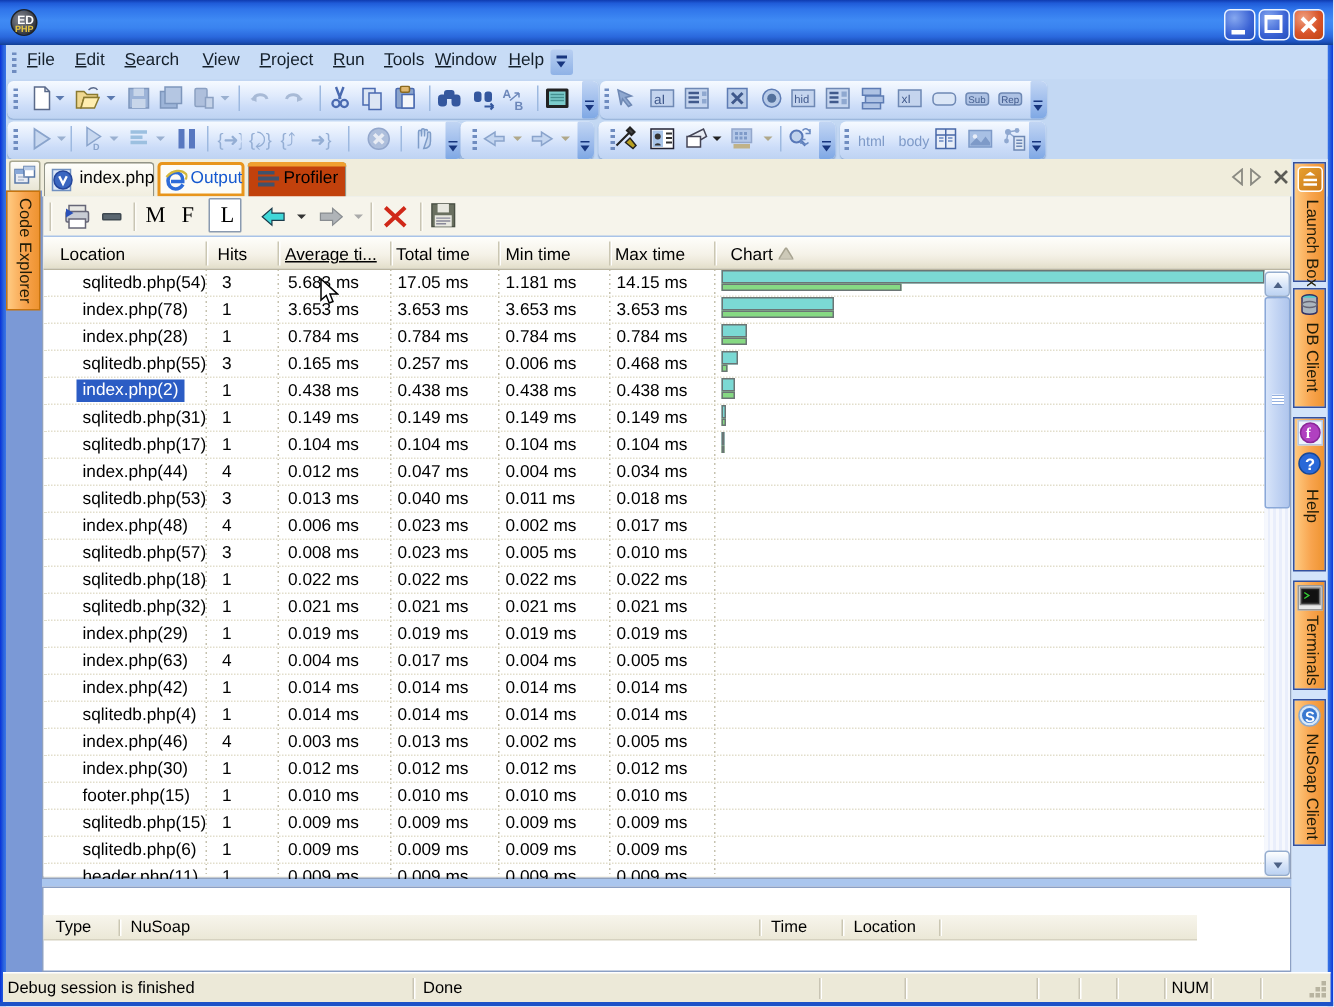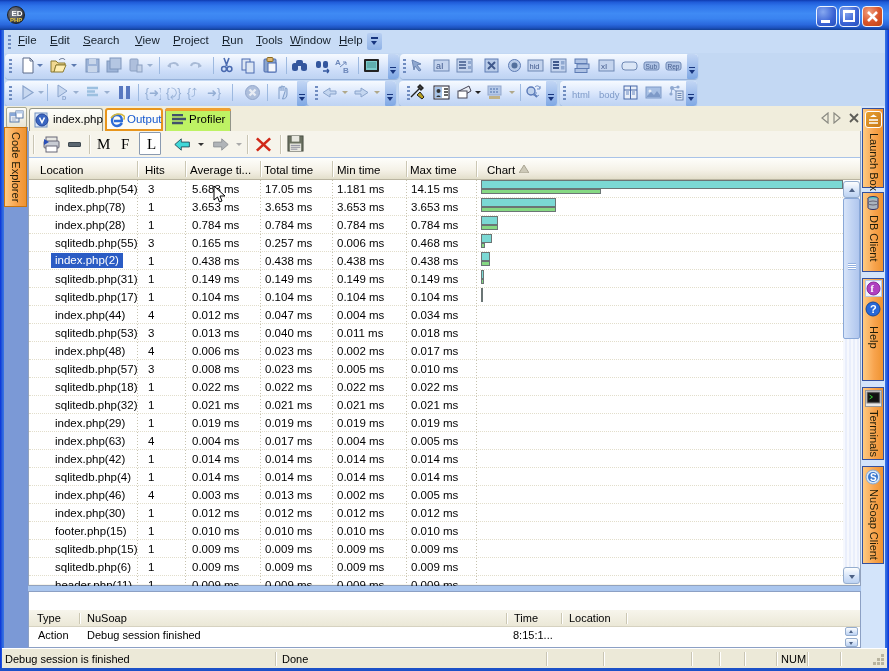--- a/index.html
+++ b/index.html
@@ -91,21 +91,21 @@
   background:linear-gradient(90deg,#ffcb82,#f8a44e 55%,#ee9330);
   border:1px solid #33509e; }
 .rtab span { position:absolute; left:5px; writing-mode:vertical-rl; font-size:11px;
   color:#201c08; white-space:nowrap; }
 .ribox { position:absolute; left:2px; width:17px; height:17px; }
 #splitter { left:28px; top:586px; width:833px; height:5px; background:#aac6ee; }
 #log { left:28px; top:591px; width:833px; height:57px; background:#fff; border:1px solid #8ca0c4; }
 #logbar { position:absolute; left:0; top:0; width:831px; height:16px;
   background:linear-gradient(180deg,#eaf2fd 0%,#d3e3fa 50%,#c3d8f6 100%); border-bottom:1px solid #8ba6cf;
   font-size:11px; color:#1c2840; }
-#loghead { position:absolute; left:0; top:18px; width:831px; height:17px;
+#loghead { position:absolute; left:0; top:18px; width:769px; height:17px;
   background:linear-gradient(180deg,#f7f5ec,#ebe8d7); border-bottom:1px solid #d6d2c0;
   font-size:11px; color:#000; }
 .lsep { position:absolute; top:3px; width:1px; height:11px; background:#cbc7b3; box-shadow:1px 0 0 #fff; }
 #logrow { position:absolute; left:0; top:35px; width:831px; height:16px; font-size:11px; color:#000; }
 #status { left:2px; top:648px; width:885px; height:20px; background:#ece9d8;
   border-top:1px solid #fff; font-size:11px; color:#000; }
 .scell { position:absolute; top:3px; height:14px; width:1px; background:#c9c5b4; box-shadow:1px 0 0 #fff; }
 </style>
 </head>
 <body>
@@ -404,21 +404,21 @@
         </svg>
       <span style="position:absolute; left:23px; top:4px;">index.php</span>
     </div>
     <div class="tab" style="left:101px; width:58px; border:2px solid #e8951c; background:#fdfcf7;">
       <svg style="position:absolute;left:2px;top:2px;" width="16" height="16" viewBox="0 0 16 16">
           <path d="M13 11c-1.5 2.2-3 3-5 3-2.8 0-5-2.4-5-5.5S5.2 3 8 3c2.7 0 4.8 2 4.8 5v1H5" fill="none" stroke="#2e6cd8" stroke-width="2.4"></path>
           <path d="M2 6C6 1 12 1 15 4c.8 1 .8 2.5-.5 3.5" fill="none" stroke="#d4b83c" stroke-width="1.6"></path>
         </svg>
       <span style="position:absolute; left:20px; top:3px; color:#1558cf;">Output</span>
     </div>
-    <div class="tab" style="left:161px; width:66px; height:24px; background:#bef264; border-color:#929488;">
+    <div class="tab" style="left:161px; width:66px; height:24px; background:#c2410c; border-color:#929488;">
       <div style="position:absolute;left:-1px;top:-1px;right:-1px;height:3px;background:#f0a030;border-radius:3px 3px 0 0;"></div>
       <svg style="position:absolute;left:6px;top:5px;" width="14" height="13" viewBox="0 0 14 13">
           <path d="M0 1h11M0 5h14M0 9h11" stroke="#41526b" stroke-width="2.6"></path>
         </svg>
       <span style="position:absolute; left:23px; top:4px;">Profiler</span>
     </div>
     <svg style="position:absolute;left:816px;top:6px;" width="42" height="12" viewBox="0 0 42 12">
         <path d="M8 1v10L2 6z" fill="none" stroke="#8a8a82" stroke-width="1.2"></path>
         <path d="M14 1v10l6-5z" fill="none" stroke="#8a8a82" stroke-width="1.2"></path>
         <path d="M30 2l8 8m0-8l-8 8" stroke="#5c5c56" stroke-width="1.8"></path>
@@ -474,21 +474,21 @@
           <rect x="5" y="1" width="8" height="6" fill="#e8e8e0"></rect>
           <rect x="3" y="9" width="12" height="8" fill="#e8e8e0"></rect>
           <path d="M4 11h10M4 13h10M4 15h7" stroke="#889"></path>
         </svg>
     </div>
     <div style="position:absolute;left:0;top:26px;width:831px;height:1px;background:#a9c3e8;"></div>
     <div id="grid">
       <div id="ghead">
         <span style="position:absolute; left:11px; top:6px;">Location</span>
         <span style="position:absolute; left:116px; top:6px;">Hits</span>
-        <span style="position:absolute; left:161px; top:6px;">Average ti...</span>
+        <span style="position:absolute; left:161px; top:6px;text-decoration:underline;">Average ti...</span>
         <span style="position:absolute; left:235px; top:6px;">Total time</span>
         <span style="position:absolute; left:308px; top:6px;">Min time</span>
         <span style="position:absolute; left:381px; top:6px;">Max time</span>
         <span style="position:absolute; left:458px; top:6px;">Chart</span>
         <svg style="position:absolute;left:490px;top:7px;" width="10" height="8" viewBox="0 0 10 8">
             <path d="M5 0L10 8H0z" fill="#cdc9b8" stroke="#a8a492"></path>
           </svg>
         <div class="hsep" style="left:108px"></div>
         <div class="hsep" style="left:156px"></div>
         <div class="hsep" style="left:231px"></div>
@@ -724,31 +724,20 @@
   <div id="log" class="abs">
     <div id="loghead">
       <span style="position:absolute; left:8px; top:2px;">Type</span>
       <span style="position:absolute; left:58px; top:2px;">NuSoap</span>
       <span style="position:absolute; left:485px; top:2px;">Time</span>
       <span style="position:absolute; left:540px; top:2px;">Location</span>
       <div class="lsep" style="left:50px"></div>
       <div class="lsep" style="left:477px"></div>
       <div class="lsep" style="left:532px"></div>
       <div class="lsep" style="left:597px"></div>
-    </div>
-    <div id="logrow">
-      <span style="position:absolute; left:9px; top:2px;">Action</span>
-      <span style="position:absolute; left:58px; top:2px;">Debug session finished</span>
-      <span style="position:absolute; left:484px; top:2px;">8:15:1...</span>
-      <div class="sbtn" style="left:816px;top:0px;width:13px;height:9px;border-radius:2px;">
-          <i class="sarr" style="top:2px;left:3px;border-left-width:2.5px;border-right-width:2.5px;border-bottom:3px solid #4d6185;"></i>
-        </div>
-      <div class="sbtn" style="left:816px;top:11px;width:13px;height:9px;border-radius:2px;">
-          <i class="sarr" style="top:3px;left:3px;border-left-width:2.5px;border-right-width:2.5px;border-top:3px solid #4d6185;"></i>
-        </div>
     </div>
   </div>
 
   <div id="rstrip" class="abs">
     <div class="rtab" style="top:2px; height:80px;">
       <div class="ribox" style="top:2px;background:linear-gradient(135deg,#e8a030,#c87818);border:1px solid #fff;border-radius:3px;">
         <svg width="15" height="15" viewBox="0 0 15 15">
             <path d="M4 5l3.5-2.5L11 5z" fill="#fff"></path>
             <path d="M3 8h9M3 11h9" stroke="#fff" stroke-width="1.6"></path>
           </svg>

